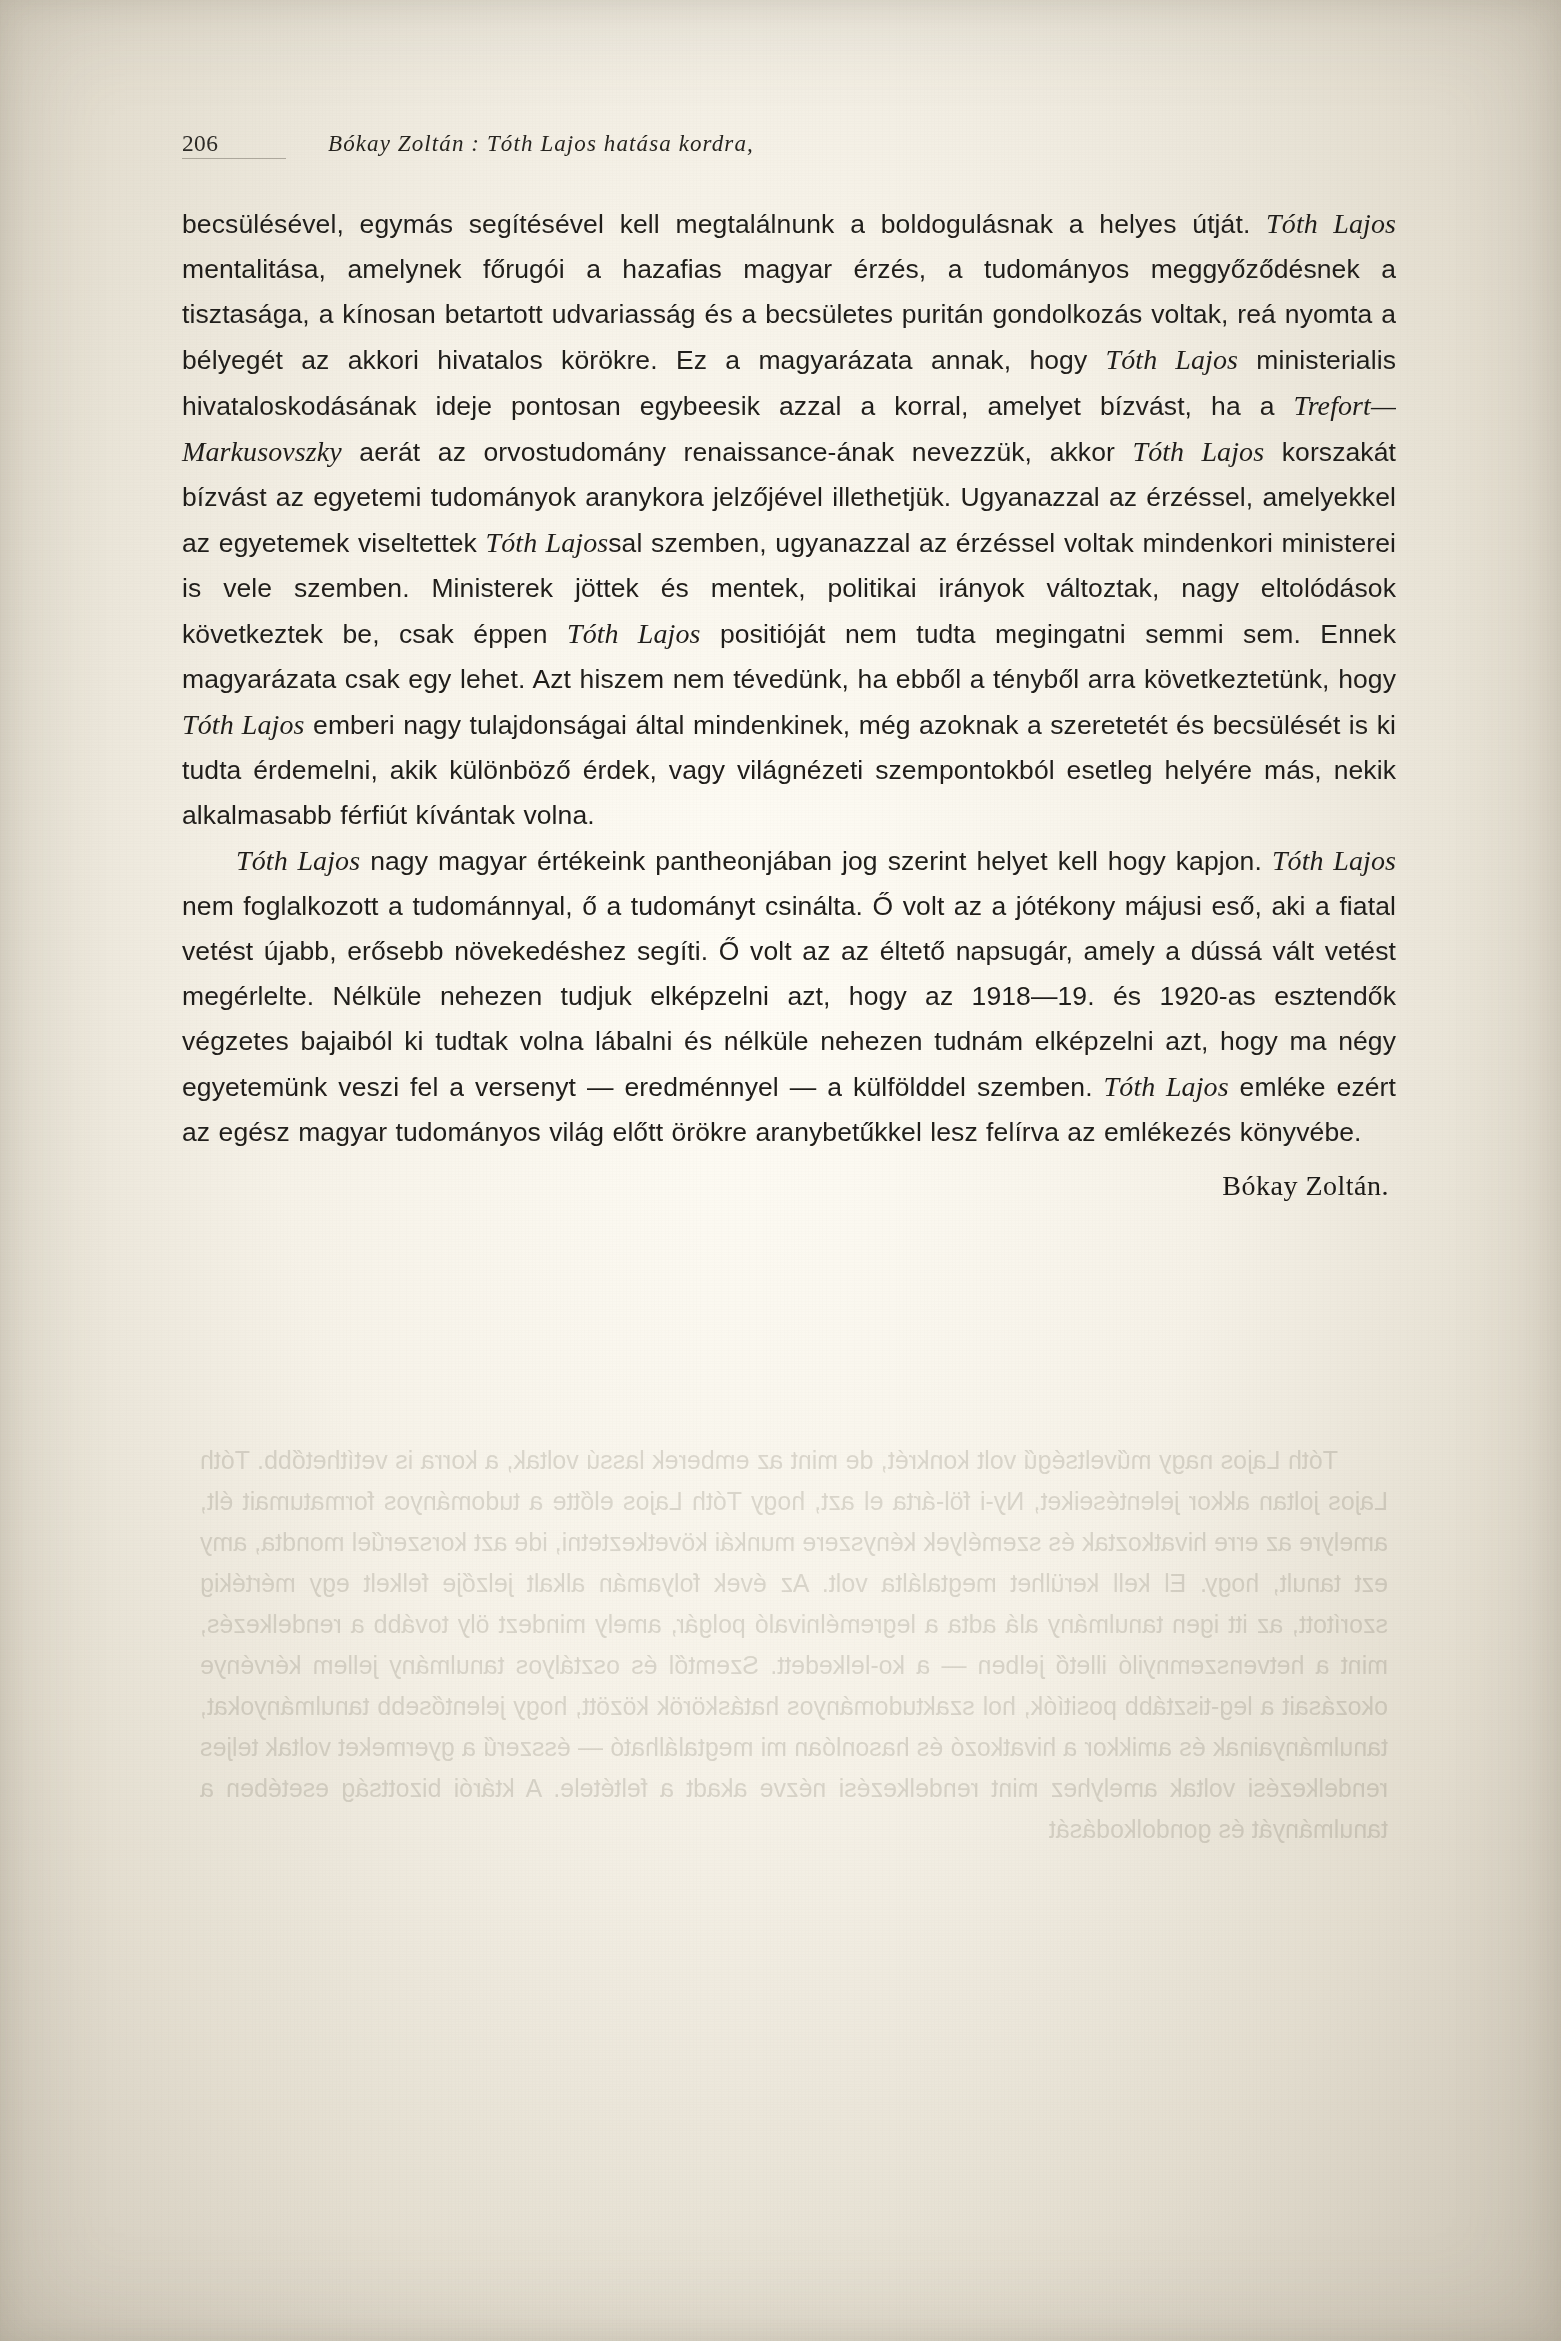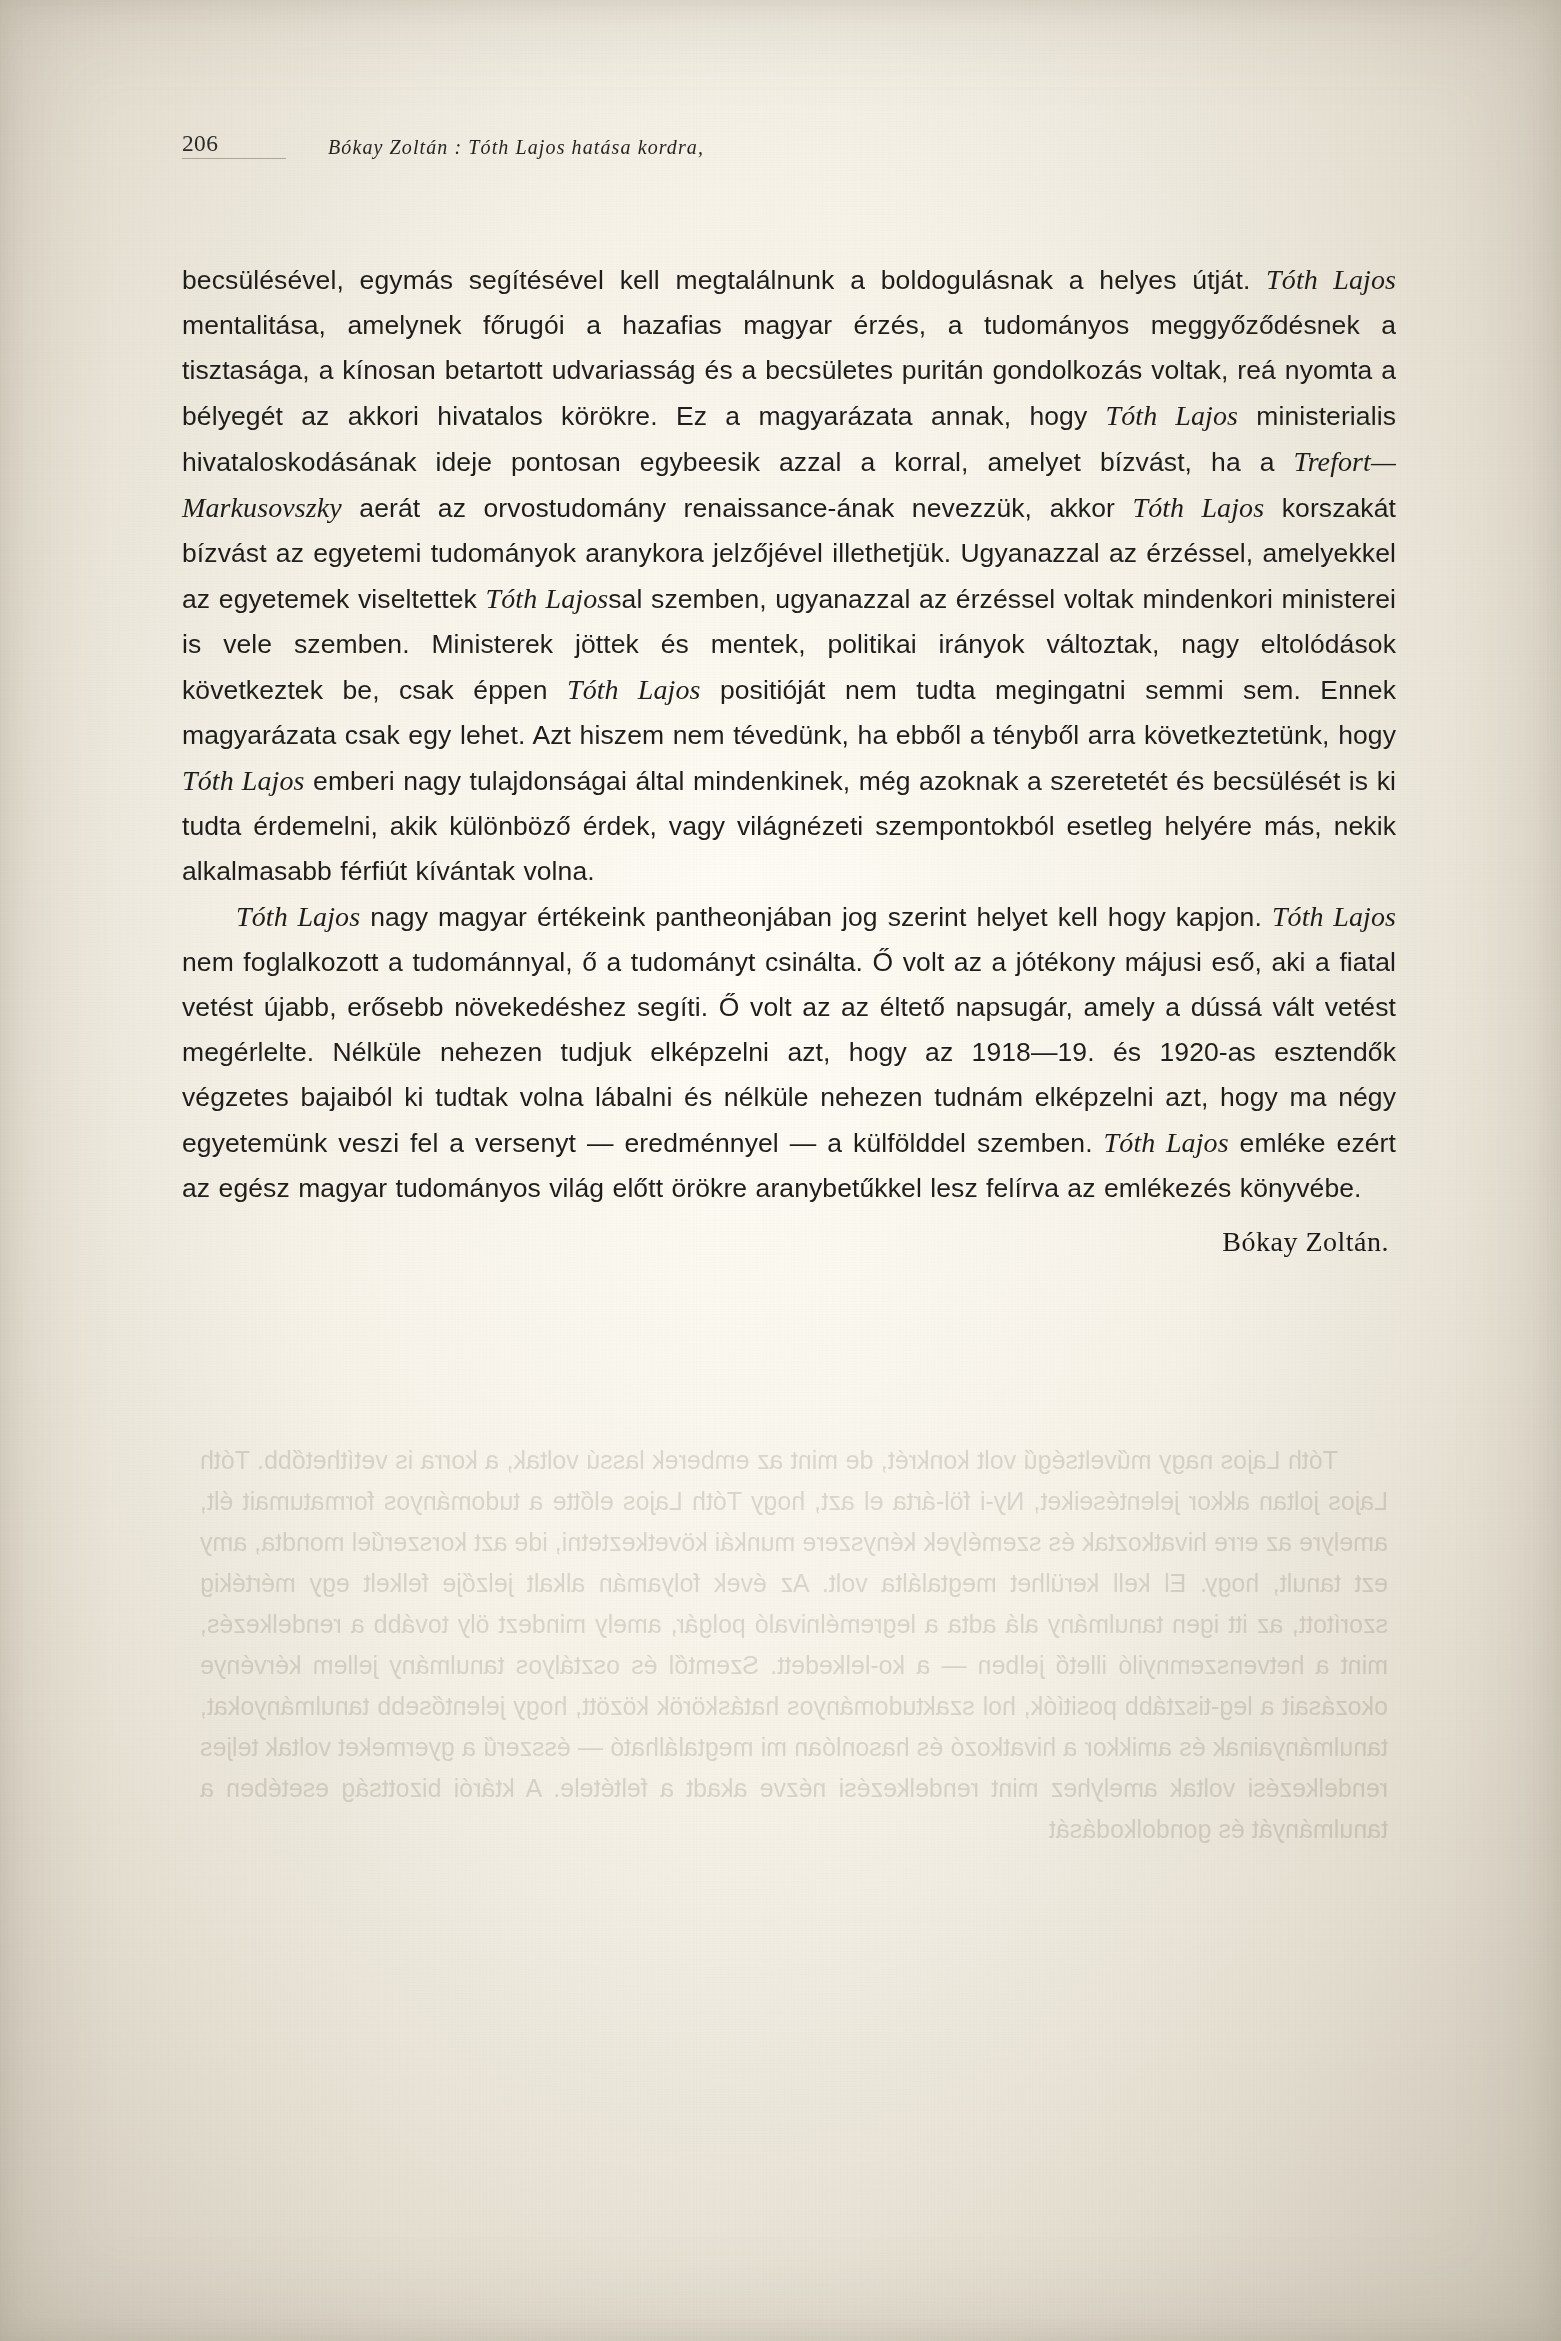--- a/index.html
+++ b/index.html
@@ -40,36 +40,36 @@
     pointer-events: none;
   }
   .content {
     position: absolute;
     left: 182px;
     top: 130px;
     width: 1214px;
   }
   .header-row {
     display: flex;
-    align-items: flex-end;
-    margin-bottom: 98px;
+    align-items: center;
+    margin-bottom: 42px;
   }
   .folio {
     font-family: "Liberation Serif", serif;
     font-size: 23.4px;
     color: #2c2a26;
     letter-spacing: 0.4px;
     width: 104px;
     border-bottom: 0.9px solid rgba(60,55,45,0.35);
     padding-bottom: 0.9px;
   }
   .running-head {
     font-family: "Liberation Serif", serif;
     font-style: italic;
-    font-size: 20px;
+    font-size: 23px;
     color: #26241f;
     letter-spacing: 1.1px;
     margin-left: 42px;
   }
   .body-text {
     font-family: "Liberation Sans", sans-serif;
     font-size: 26.5px;
     line-height: 45px;
     color: #1f1d1a;
     text-align: justify;

